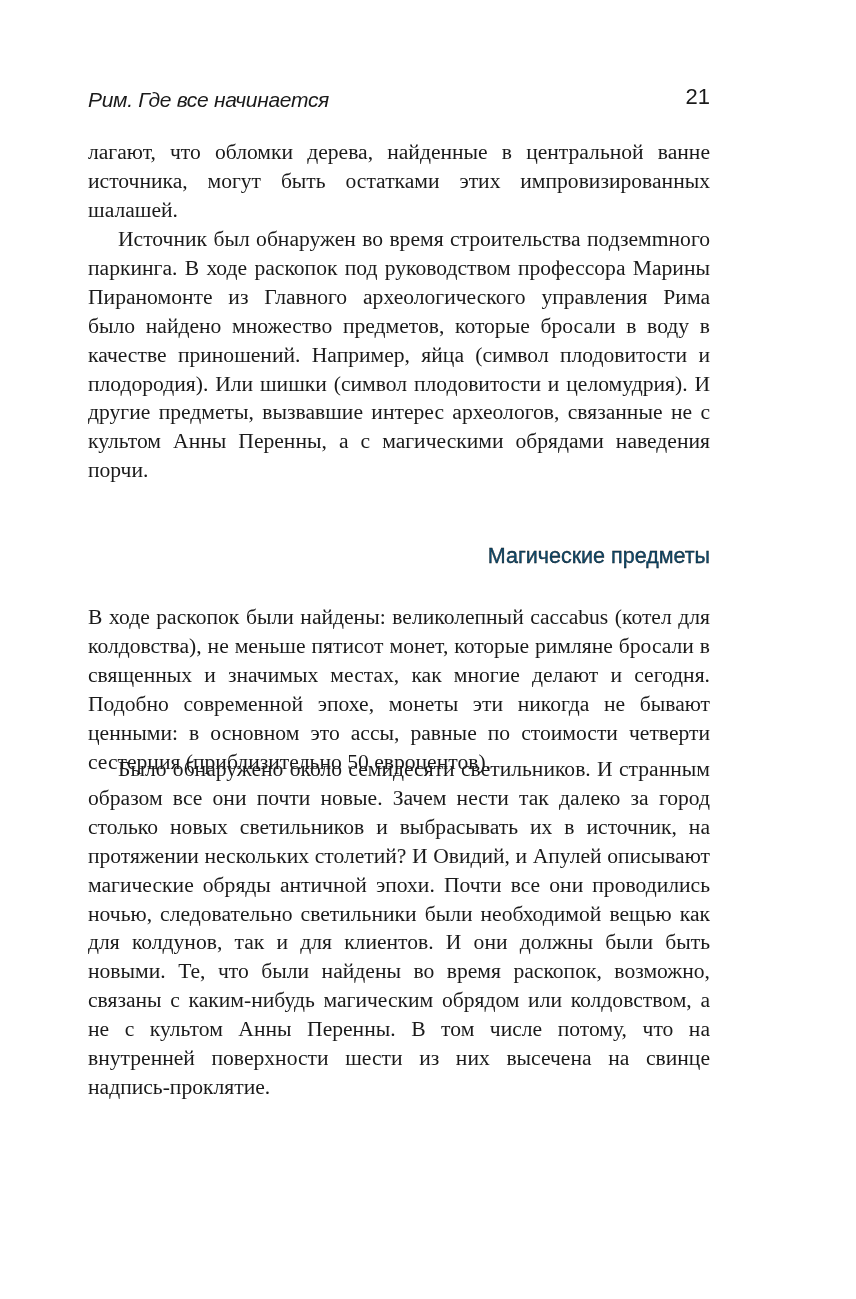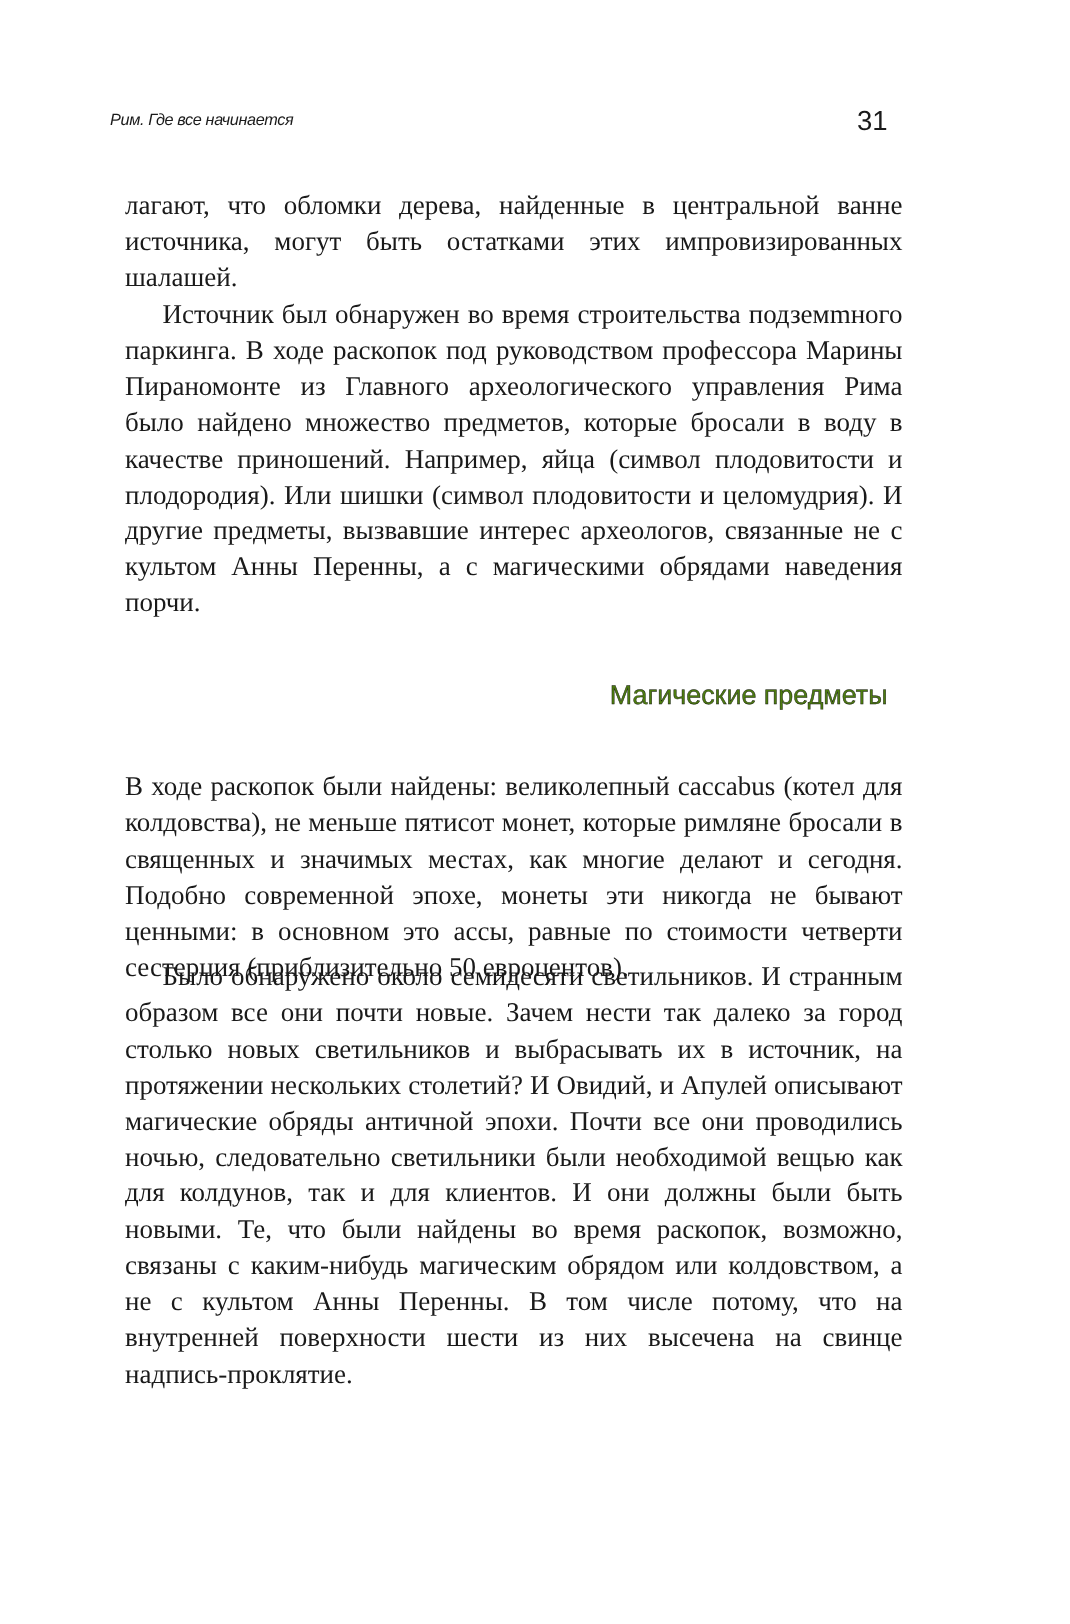--- a/index.html
+++ b/index.html
@@ -1,36 +1,36 @@
 <!DOCTYPE html>
 <html><head>
 <meta charset="utf-8">
 <style>
   html, body { margin: 0; padding: 0; background: #ffffff; }
   body { width: 856px; height: 1299px; position: relative; overflow: hidden; color: #1a1a1a; }
   .page { position: absolute; left: 88px; top: 0; width: 622px; }
   .running-head { position: absolute; top: 84px; left: 0; width: 622px; height: 28px; }
-  .rh-title { position: absolute; left: 0; top: 4px; font-family: "Liberation Sans", sans-serif; font-style: italic; font-size: 13px; letter-spacing: -0.3px; }
+  .rh-title { position: absolute; left: 0; top: 4px; font-family: "Liberation Sans", sans-serif; font-style: italic; font-size: 21px; letter-spacing: -0.3px; }
   .rh-num { position: absolute; right: 0; top: 0; font-family: "Liberation Sans", sans-serif; font-size: 22px; }
-  .body-text { font-family: "Liberation Serif", serif; font-size: 21.6px; line-height: 28.9px; text-align: justify; margin: 12px; hyphens: manual; }
+  .body-text { font-family: "Liberation Serif", serif; font-size: 21.6px; line-height: 28.9px; text-align: justify; margin: 0; hyphens: manual; }
   .p-first { position: absolute; top: 138px; left: 0; width: 622px; }
   .p2 { position: absolute; top: 225px; left: 0; width: 622px; text-indent: 30px; }
-  .heading { position: absolute; top: 544px; right: 0; font-family: "Liberation Sans", sans-serif; font-size: 21.5px; font-weight: normal; margin: 0; color: #4d7c0f; -webkit-text-stroke: 0.35px #111; }
+  .heading { position: absolute; top: 544px; right: 0; font-family: "Liberation Sans", sans-serif; font-size: 21.5px; font-weight: normal; margin: 0; color: #0c4a6e; -webkit-text-stroke: 0.35px #111; }
   .p3 { position: absolute; top: 603px; left: 0; width: 622px; }
   .p4 { position: absolute: ; }
   .p4 { position: absolute; top: 755px; left: 0; width: 622px; text-indent: 30px; }
   .i { }
 </style>
 </head>
 <body>
 
 <div class="page">
   <div class="running-head">
     <span class="rh-title">Рим. Где все начинается</span>
-    <span class="rh-num">31</span>
+    <span class="rh-num">21</span>
   </div>
 
   <p class="body-text p-first">лагают, что обломки дерева, найденные в центральной ванне источника, могут быть остатками этих импровизированных шалашей.</p>
   <p class="body-text p2">Источник был обнаружен во время строительства подзем­mного паркинга. В ходе раскопок под руководством профес­сора Марины Пираномонте из Главного археологического управления Рима было найдено множество предметов, кото­рые бросали в воду в качестве приношений. Например, яйца (символ плодовитости и плодородия). Или шишки (символ плодовитости и целомудрия). И другие предметы, вызвавшие интерес археологов, связанные не с культом Анны Перенны, а с магическими обрядами наведения порчи.</p>
 
   <h2 class="heading">Магические предметы</h2>
 
   <p class="body-text p3"><span>В ходе раскопок были найдены: великолепный </span><span class="i">caccabus</span><span> (котел для колдовства), не меньше пятисот монет, которые римляне бросали в священных и значимых местах, как многие делают и сегодня. Подобно современной эпохе, монеты эти никогда не бывают ценными: в основном это ассы, равные по стоимо­сти четверти сестерция (приблизительно 50 евроцентов).</span></p>
 
   <p class="body-text p4">Было обнаружено около семидесяти светильников. И странным образом все они почти новые. Зачем нести так далеко за город столько новых светильников и выбрасывать их в источник, на протяжении нескольких столетий? И Ови­дий, и Апулей описывают магические обряды античной эпо­хи. Почти все они проводились ночью, следовательно светиль­ники были необходимой вещью как для колдунов, так и для клиентов. И они должны были быть новыми. Те, что были най­дены во время раскопок, возможно, связаны с каким-нибудь магическим обрядом или колдовством, а не с культом Анны Перенны. В том числе потому, что на внутренней поверхности шести из них высечена на свинце надпись-проклятие.</p>

